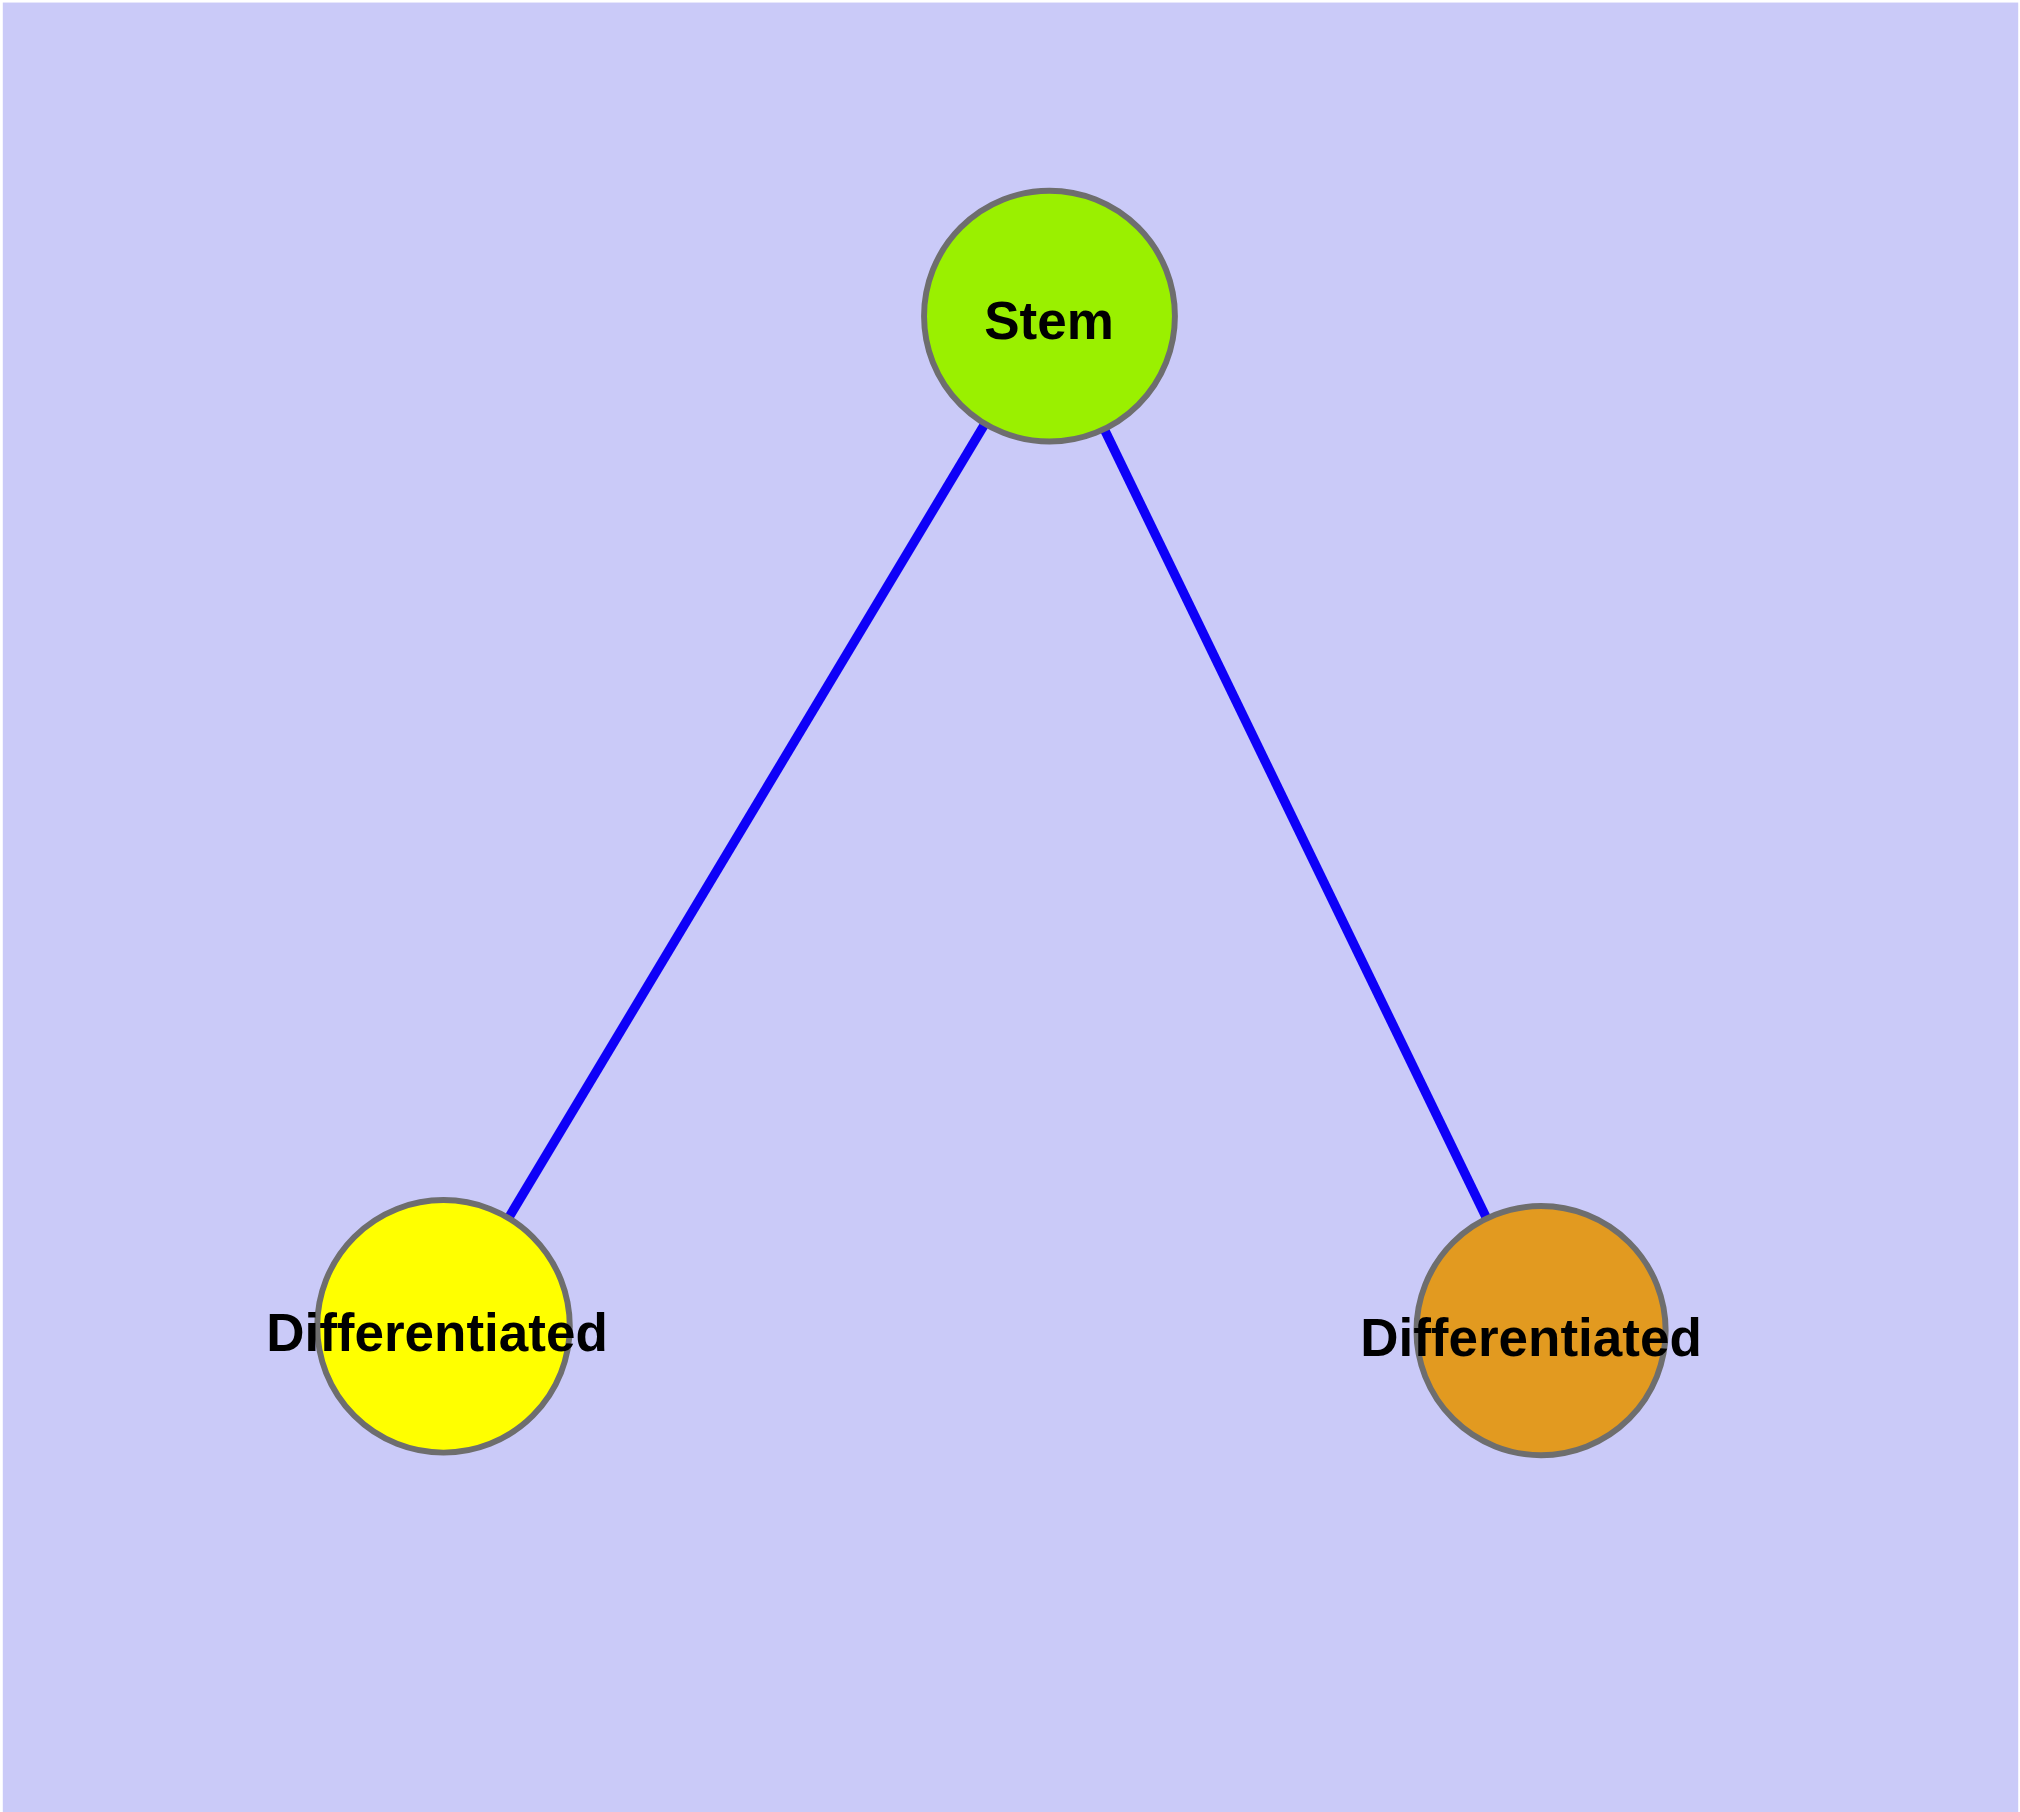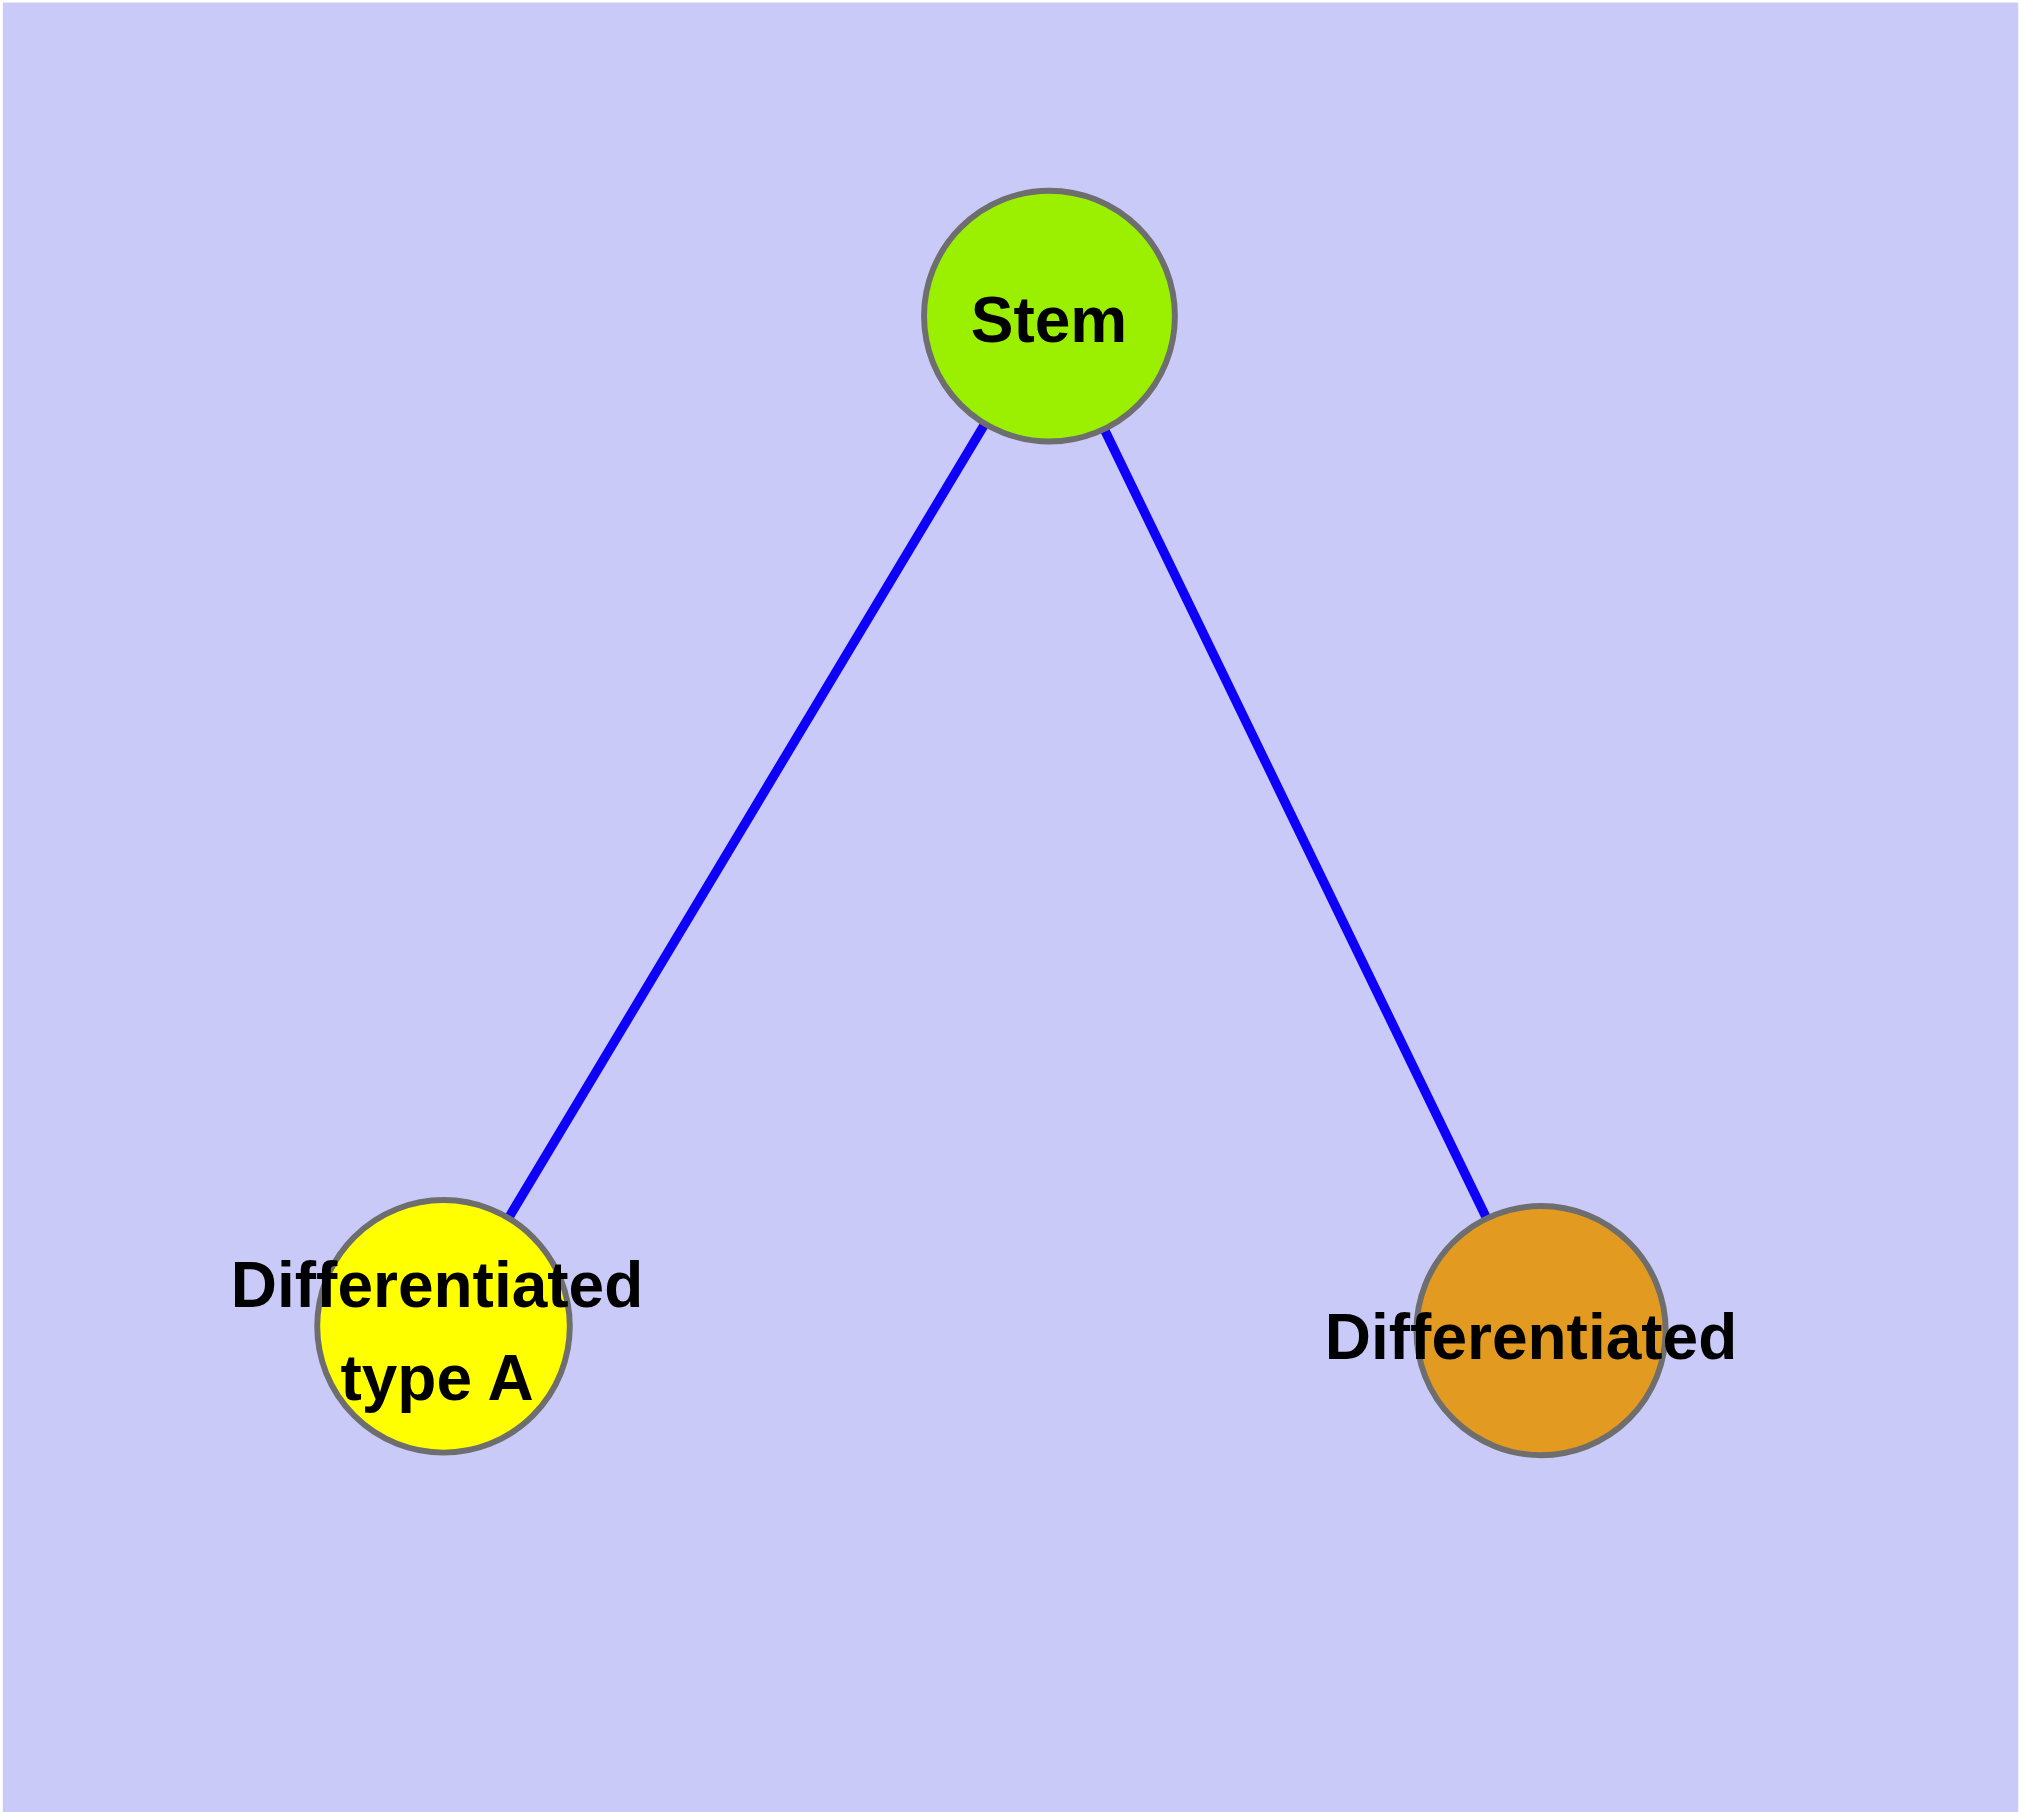--- a/index.html
+++ b/index.html
@@ -29,21 +29,21 @@
   .node-circle {
     stroke: #6e6e6e;
     stroke-width: 7;
   }
   .label {
     position: absolute;
     transform: translate(-50%, -50%);
     text-align: center;
     color: #000000;
     font-weight: bold;
-    font-size: 64px;
+    font-size: 53px;
     line-height: 93px;
     white-space: nowrap;
     pointer-events: none;
   }
   .label .line {
     display: block;
   }
 </style>
 </head>
 <body>
@@ -61,21 +61,20 @@
     <circle class="node-circle" cx="523" cy="1565" r="149" fill="#ffff00"></circle>
     <circle class="node-circle" cx="1818" cy="1570" r="147" fill="#e29a20"></circle>
   </svg>
 
   <div class="label" style="left:1049px; top:320px;">
     <span class="line">Stem</span>
   </div>
 
   <div class="label" style="left:437px; top:1332px;">
     <span class="line">Differentiated</span>
-    <span class="line">type A</span>
   </div>
 
   <div class="label" style="left:1531px; top:1337px;">
     <span class="line">Differentiated</span>
   </div>
 
 </div>
 
 
 </body></html>

